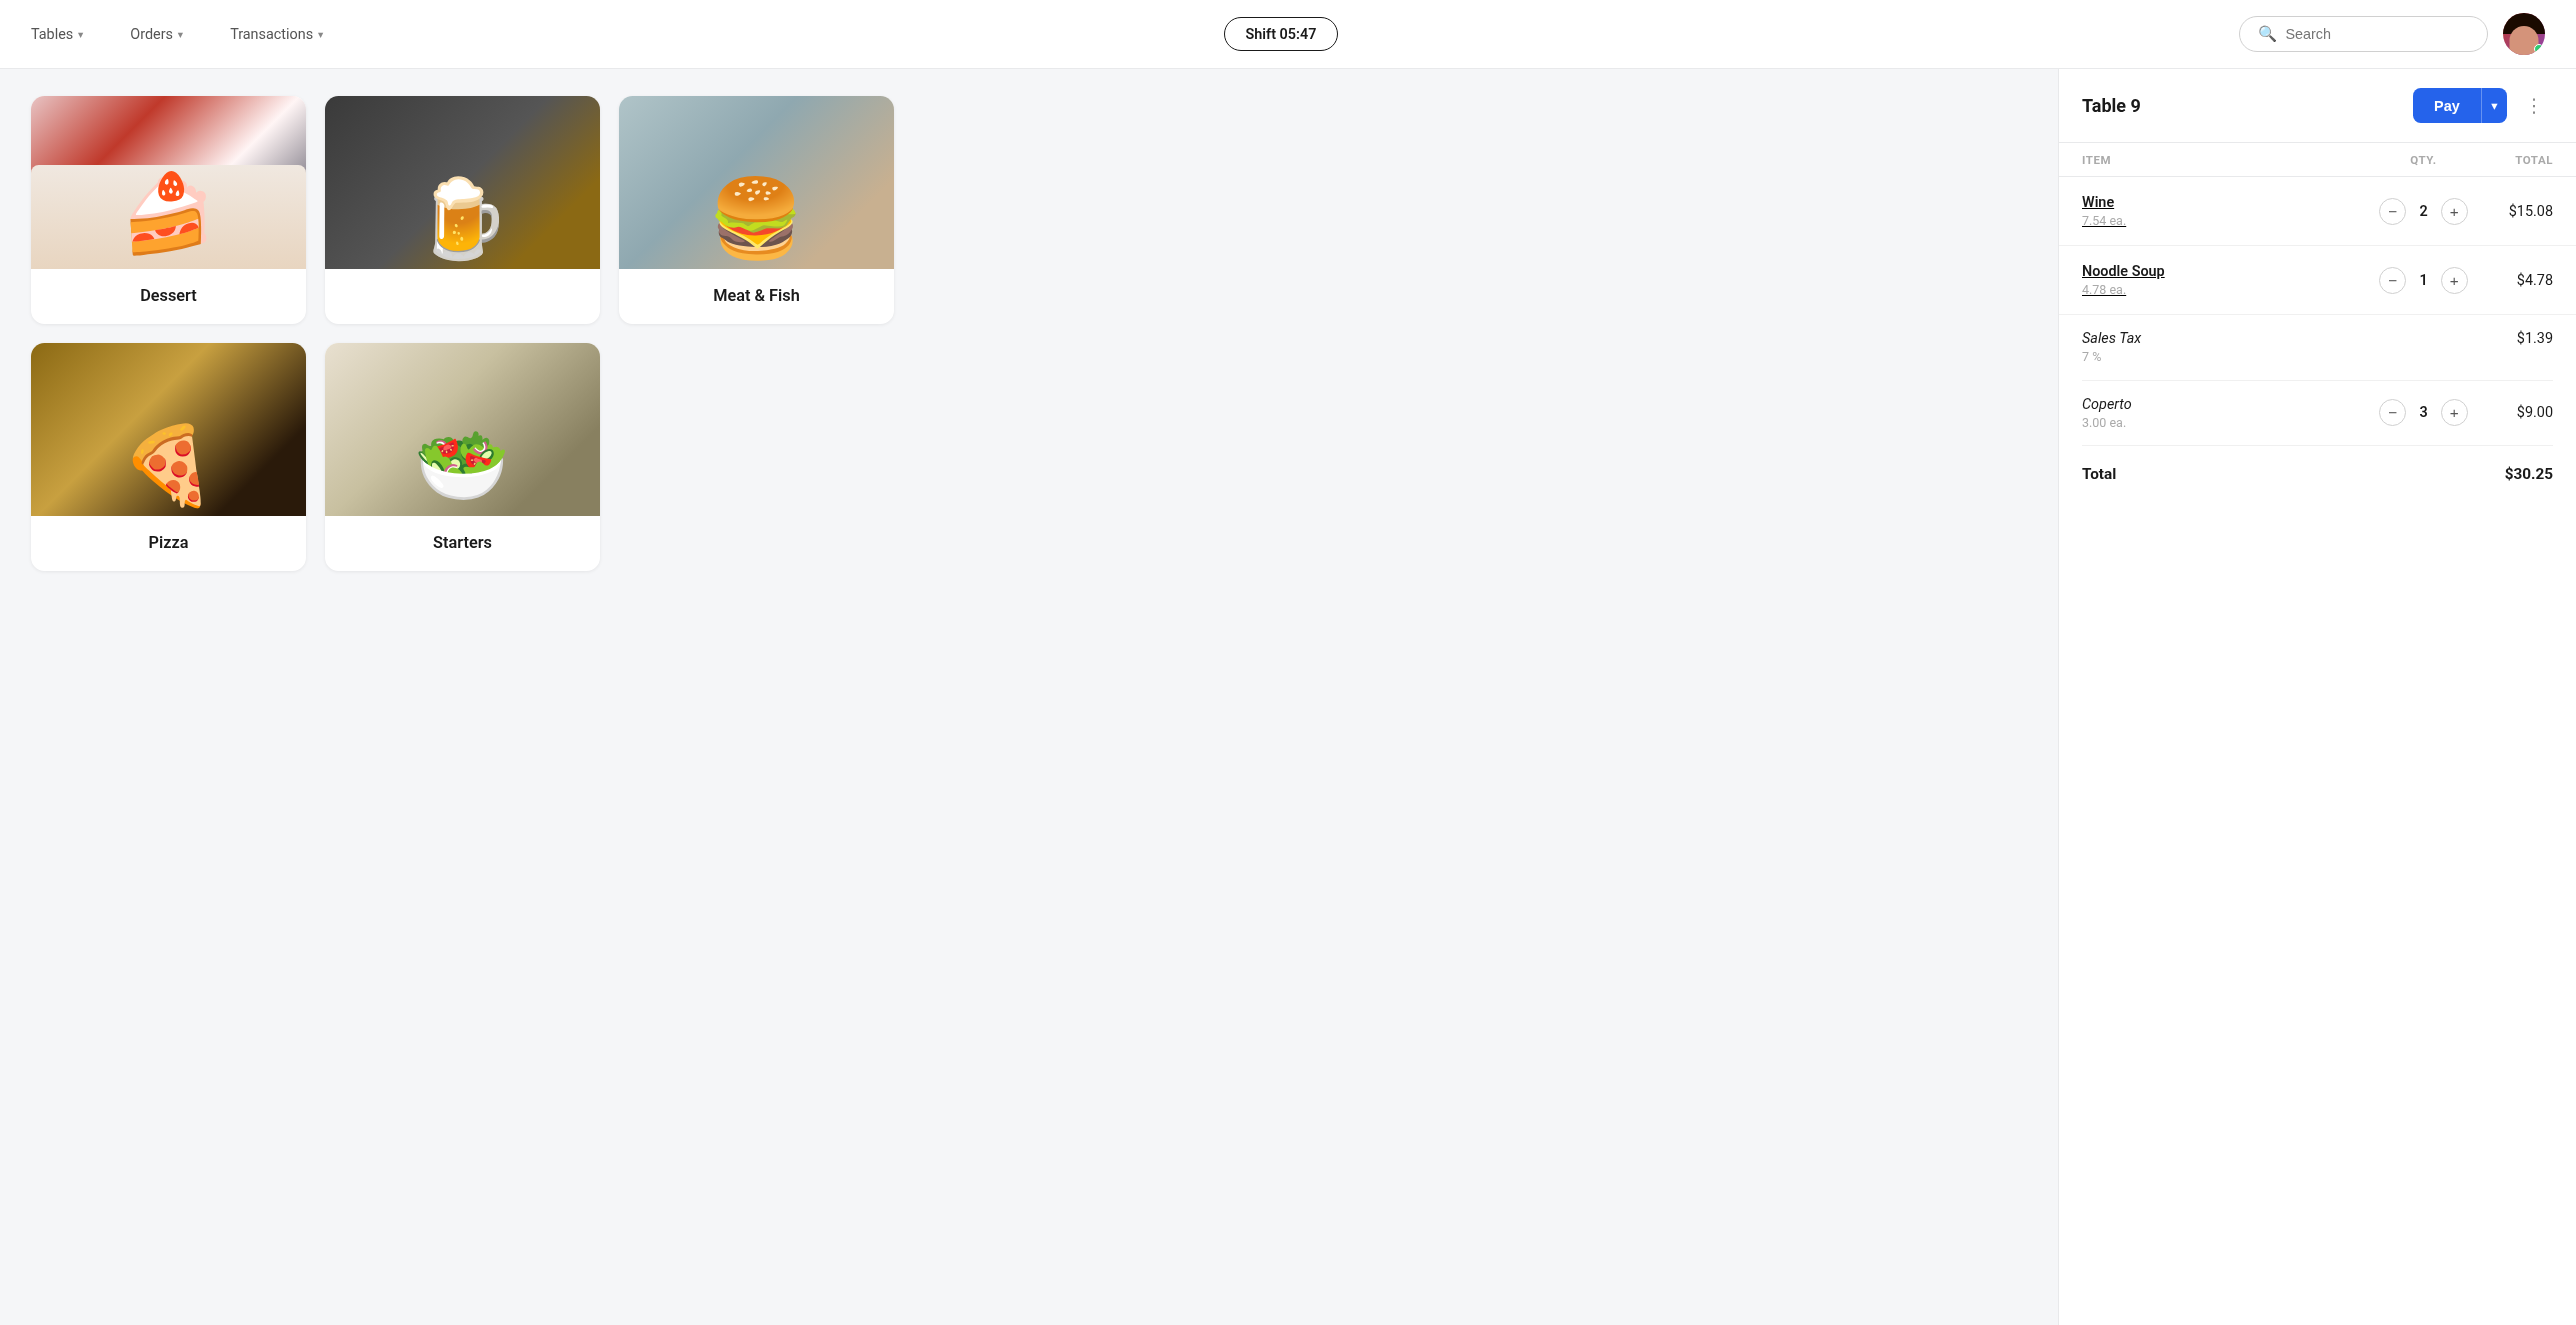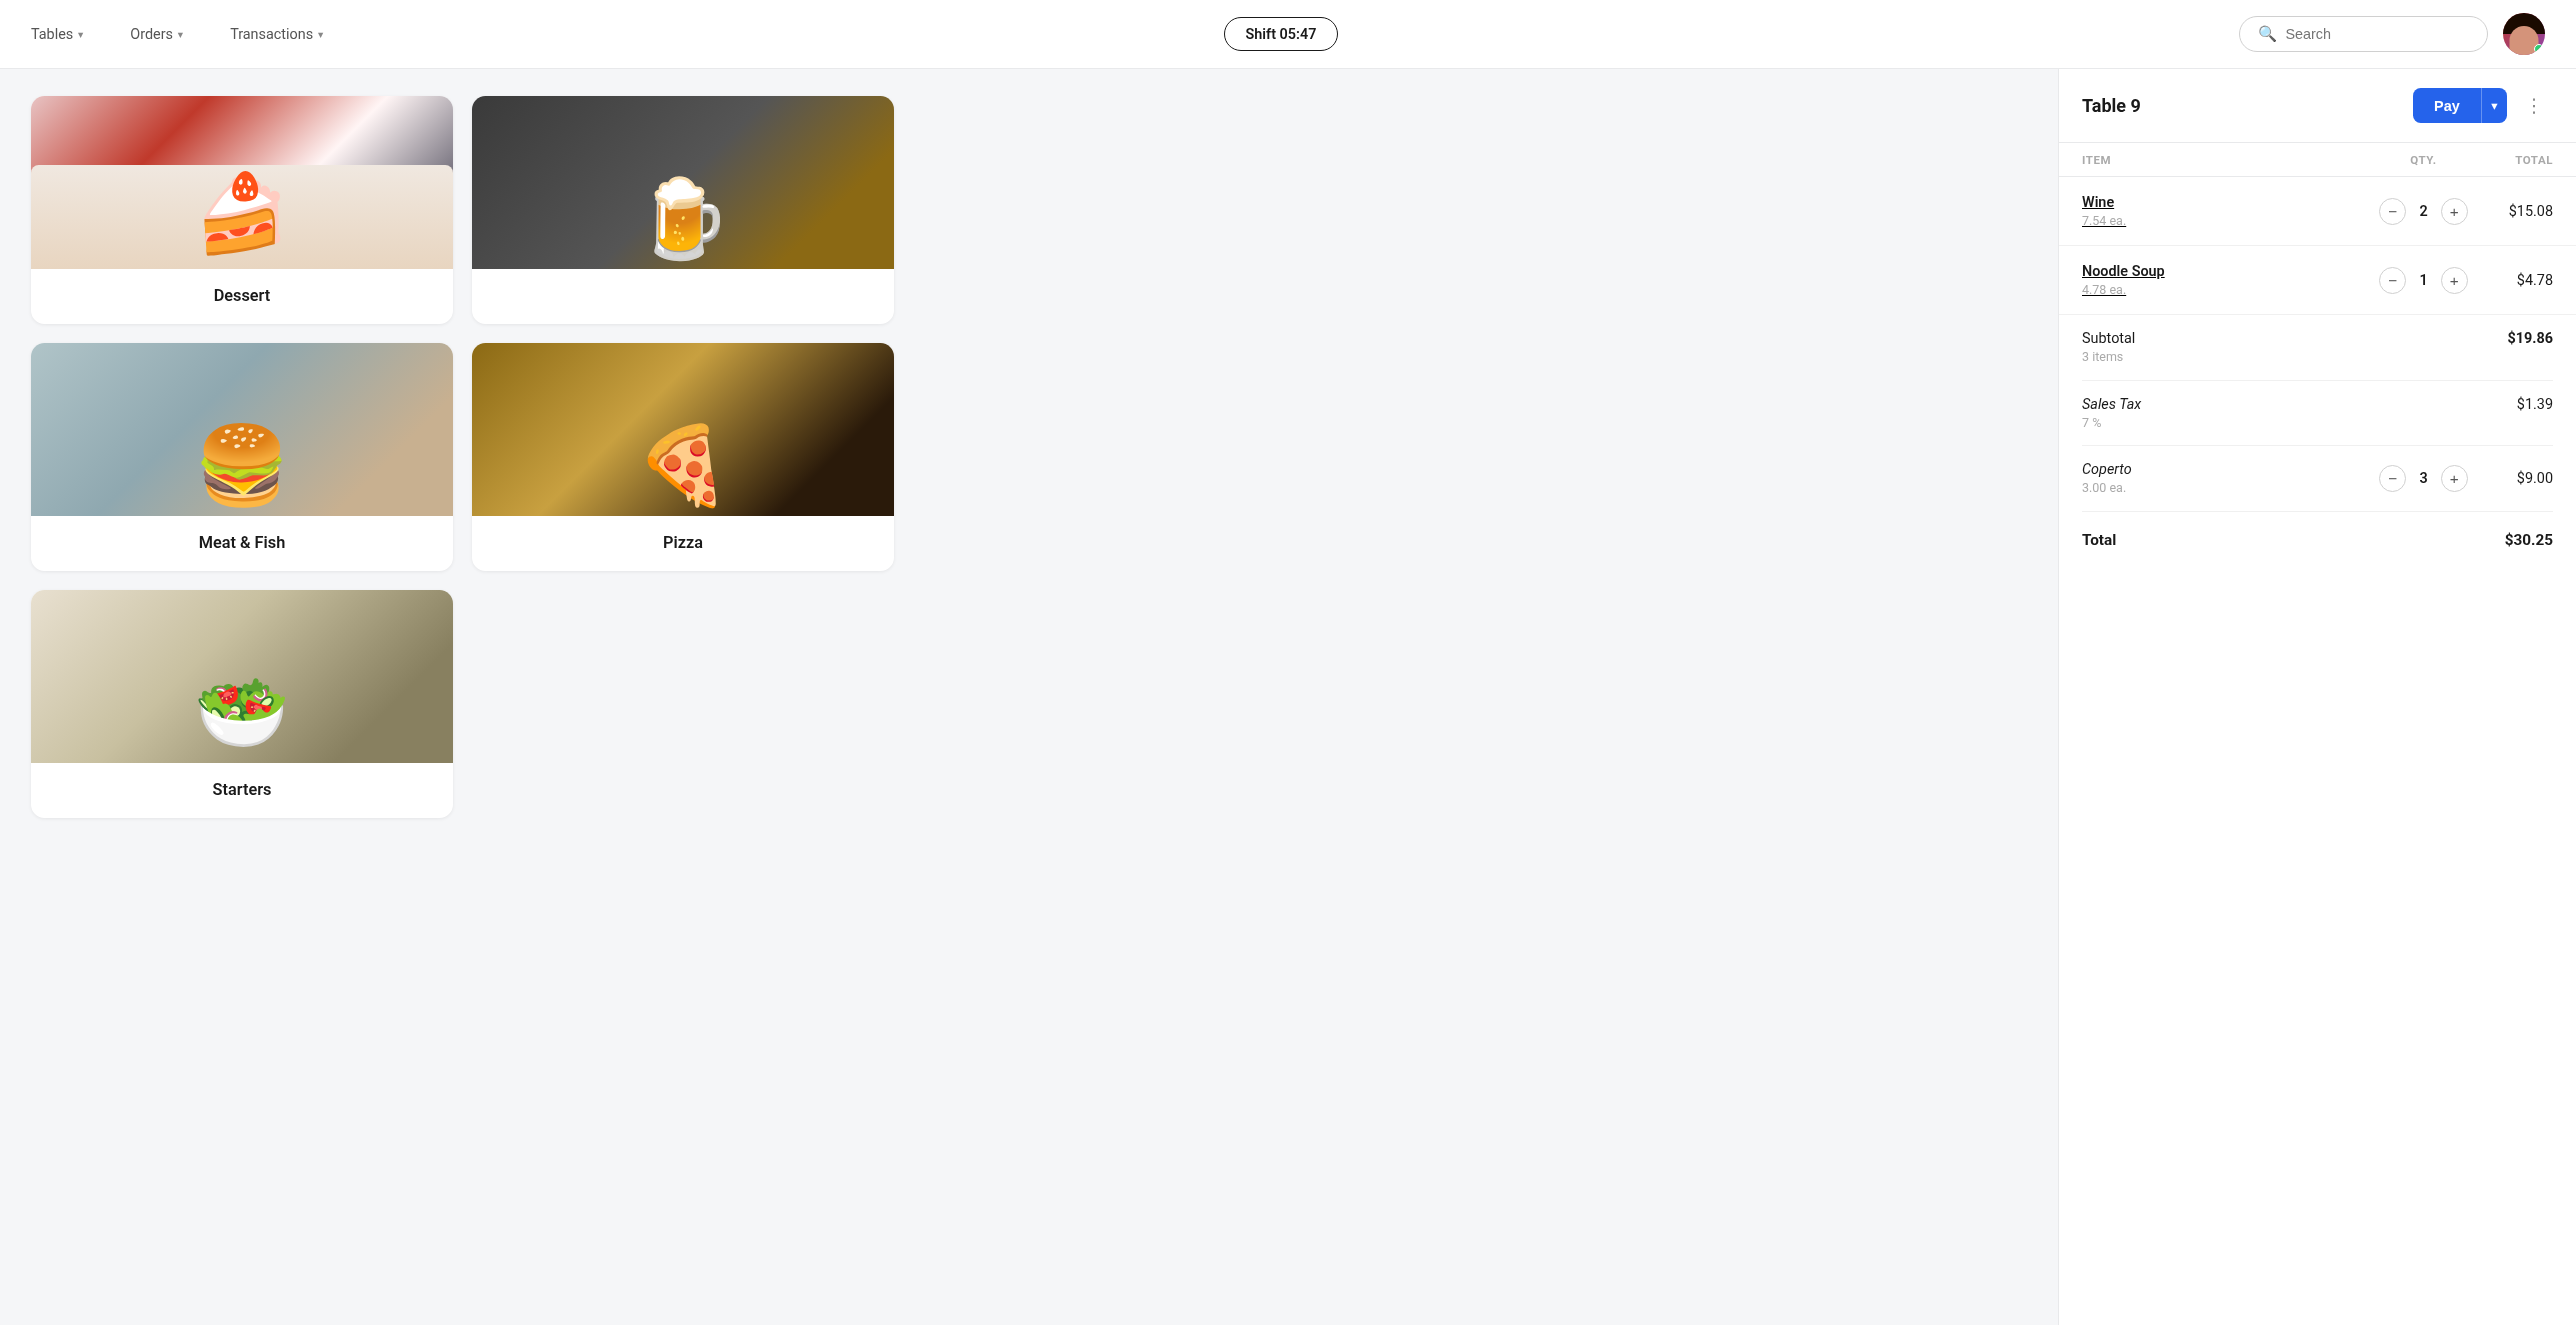--- a/index.html
+++ b/index.html
@@ -119,21 +119,21 @@
     }
 
     
     .menu-section {
       flex: 1;
       padding: 27px 31px;
       overflow-y: auto;
     }
     .menu-grid {
       display: grid;
-      grid-template-columns: repeat(2, 1fr);
+      grid-template-columns: repeat(3, 1fr);
       gap: 19px;
       max-width: 863px;
     }
     .menu-card {
       background: #fff;
       border-radius: 13.4px;
       overflow: hidden;
       cursor: pointer;
       transition: box-shadow 0.2s;
       box-shadow: 0 1px 3.8px rgba(0,0,0,0.07);
@@ -566,27 +566,20 @@
       <div class="qty-control">
         <button class="qty-btn">−</button>
         <span class="qty-value">1</span>
         <button class="qty-btn">+</button>
       </div>
       <span class="item-total">$4.78</span>
     </div>
 
     <div class="summary-section">
 
-      <div class="summary-row">
-        <div>
-          <div class="summary-row-label">Subtotal</div>
-          <div class="summary-row-sublabel">3 items</div>
-        </div>
-        <span class="summary-row-value bold">$19.86</span>
-      </div>
 
       <div class="summary-row">
         <div>
           <div class="summary-row-label summary-row-italic">Sales Tax</div>
           <div class="summary-row-sublabel">7 %</div>
         </div>
         <span class="summary-row-value">$1.39</span>
       </div>
 
       <div class="coperto-row">

